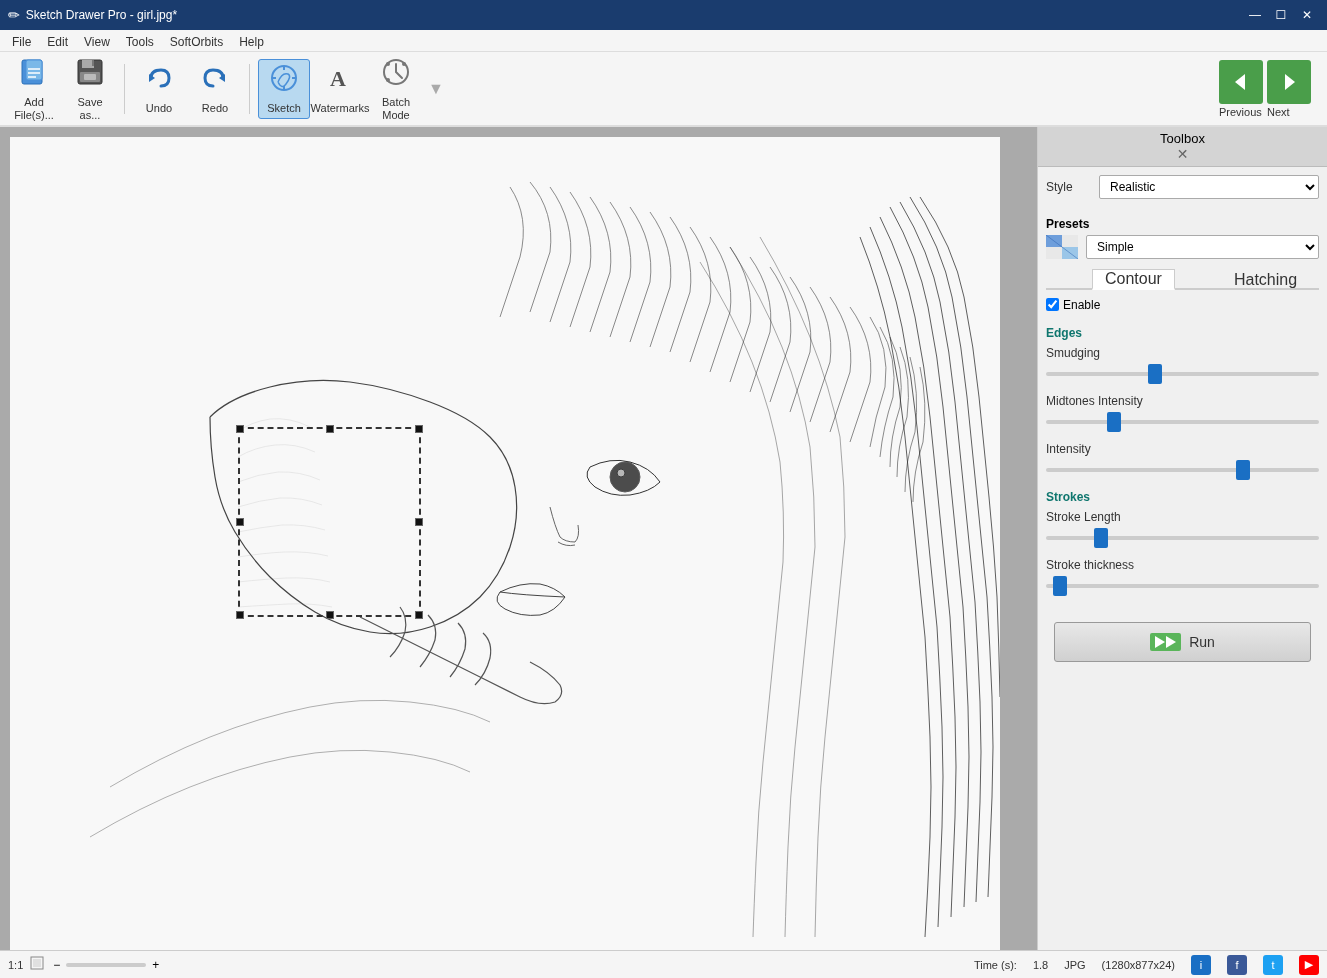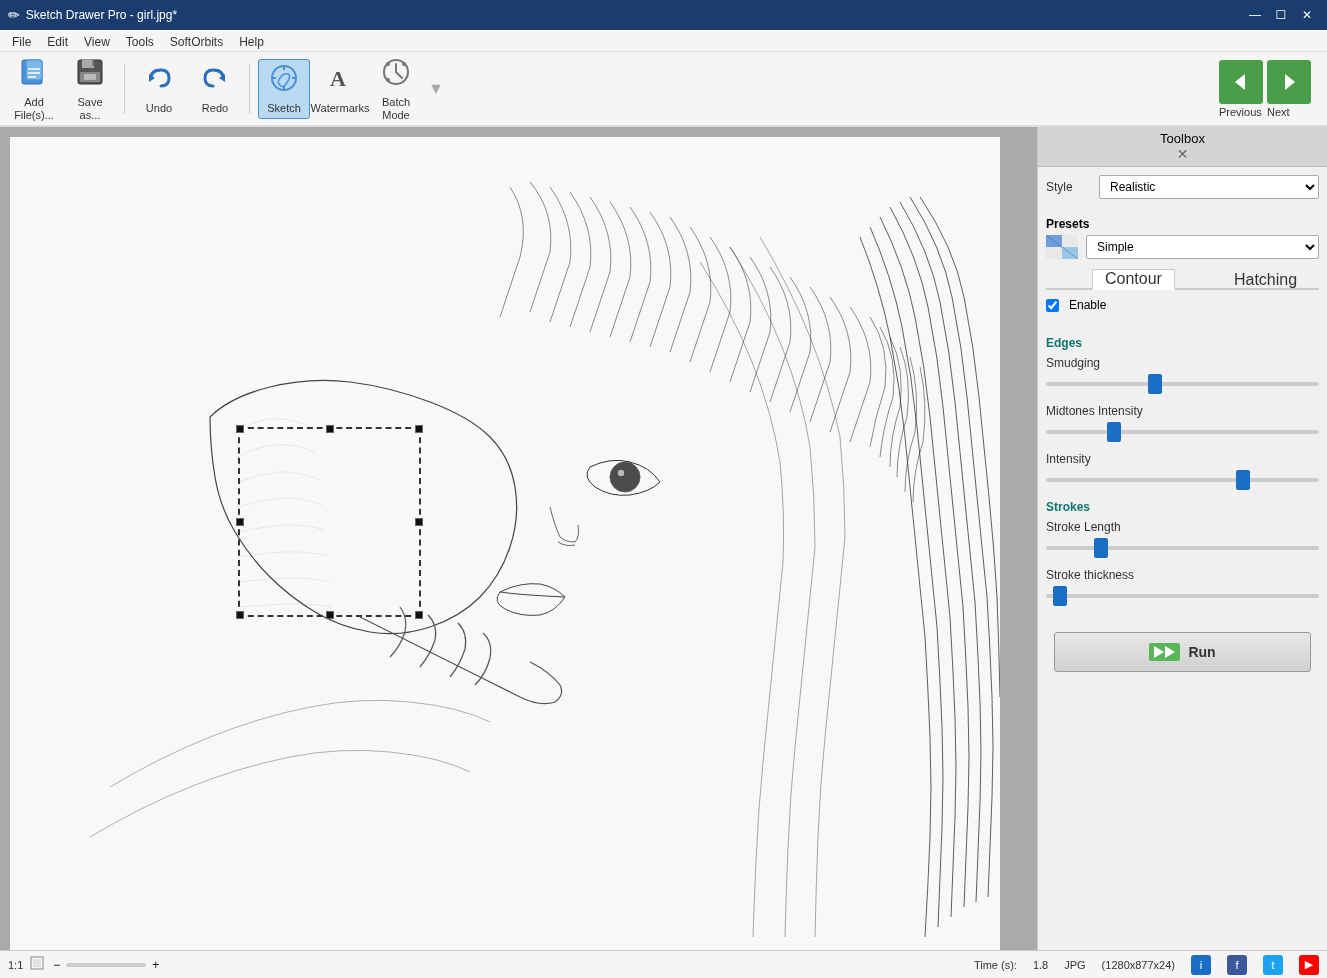--- a/index.html
+++ b/index.html
@@ -202,21 +202,21 @@
       margin-left: 46px;
     }
     .tab.active {
       background: white;
       border: 1px solid #ccc;
       border-bottom: 2px solid white;
       font-weight: 500;
     }
     
     
-    .enable-row { display: flex; align-items: flex-end; gap: 10px; margin-bottom: 24px; }
+    .enable-row { display: flex; align-items: flex-start; gap: 4px; margin-bottom: 14px; }
     .enable-cb { width: 13px; height: 13px; cursor: pointer; }
     
     .section-title { font-size: 12px; color: #0f766e; font-weight: 600; margin-bottom: 6px; margin-top: 4px; }
     .control-group { margin-bottom: 10px; }
     .control-label { font-size: 12px; color: #333; margin-bottom: 4px; }
     
     
     .slider-container { position: relative; height: 20px; display: flex; align-items: center; }
     .slider-track {
       width: 100%; height: 4px; background: #ccc;
@@ -242,21 +242,21 @@
       padding: 10px;
       background: linear-gradient(to bottom, #e8e8e8, #d0d0d0);
       border: 1px solid #999;
       border-radius: 3px;
       cursor: pointer;
       display: flex;
       align-items: center;
       justify-content: center;
       gap: 8px;
       font-size: 14px;
-      font-weight: 700;
+      font-weight: 400;
       color: #333;
     }
     .run-icon-wrapper {
       background: #5ab55a;
       border-radius: 2px;
       padding: 3px 5px;
       display: flex;
       align-items: center;
       gap: 1px;
     }

